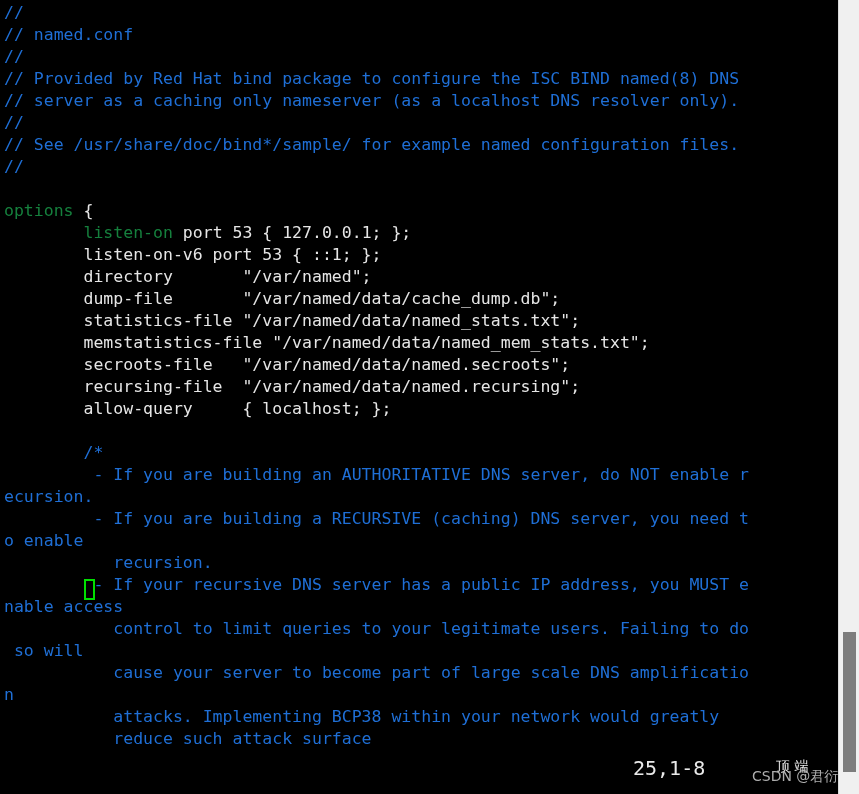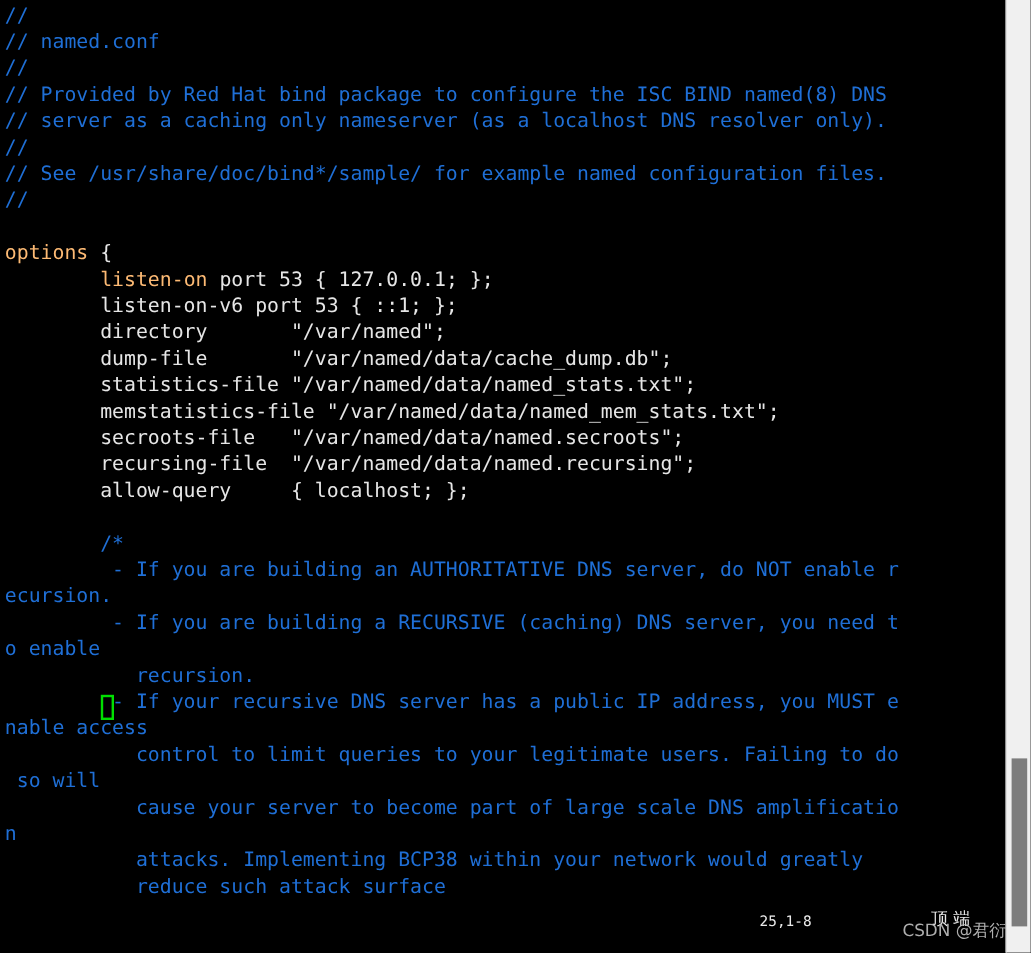--- a/index.html
+++ b/index.html
@@ -40,21 +40,21 @@
   }
 
   .line {
     height: 22px;
     white-space: pre;
     font-size: 16.5px;
     line-height: 22px;
   }
 
   .c-comment  { color: #1f6fd6; }
-  .c-keyword  { color: #fdba74; }
+  .c-keyword  { color: #15803d; }
   .c-normal   { color: #e6e6e6; }
 
   
   #cursor-block {
     position: absolute;
     left: 84px;
     top: 579px;
     width: 11px;
     height: 21px;
     border: 2px solid #00e000;
@@ -71,21 +71,21 @@
     height: 40px;
     color: #e6e6e6;
     font-size: 16.5px;
     line-height: 22px;
   }
   #ruler {
     position: absolute;
     left: 633px;
     top: 3px;
     color: #e9e9e9;
-    font-size: 12px;
+    font-size: 20px;
     white-space: pre;
   }
   #file-position {
     position: absolute;
     left: 776px;
     top: 1px;
     color: #e9e9e9;
     font-size: 14px;
     white-space: pre;
     font-family: "DejaVu Sans", "Liberation Sans", sans-serif;

